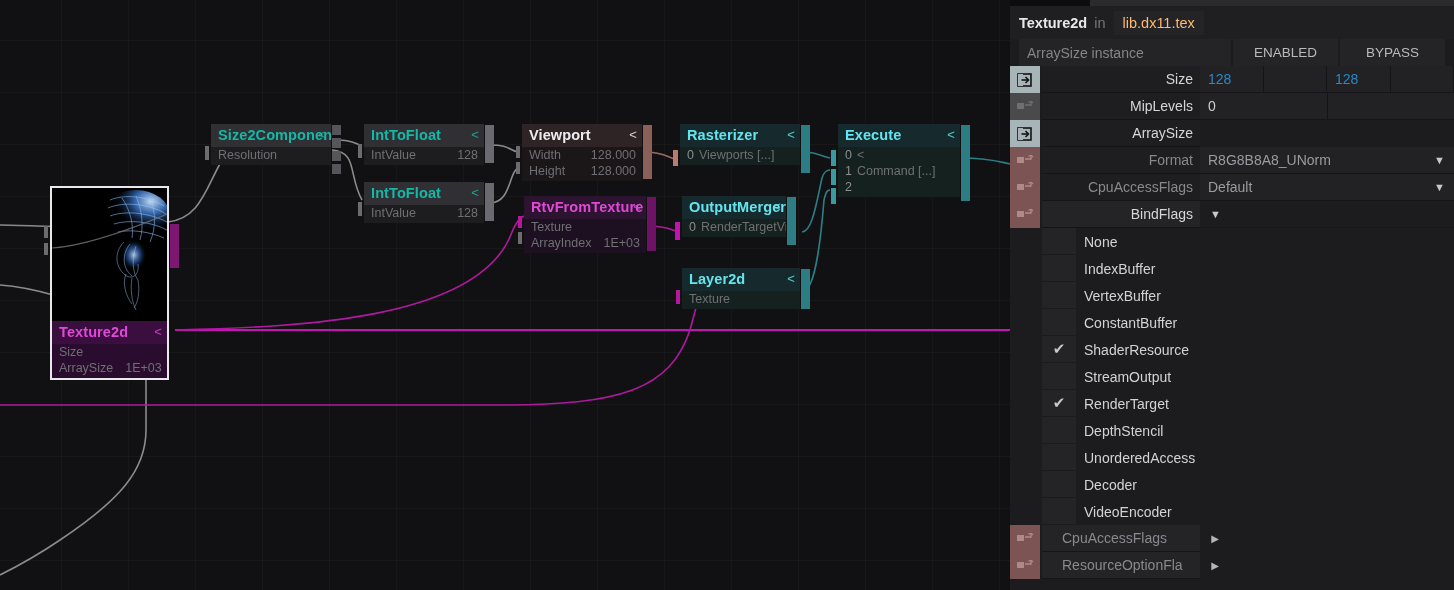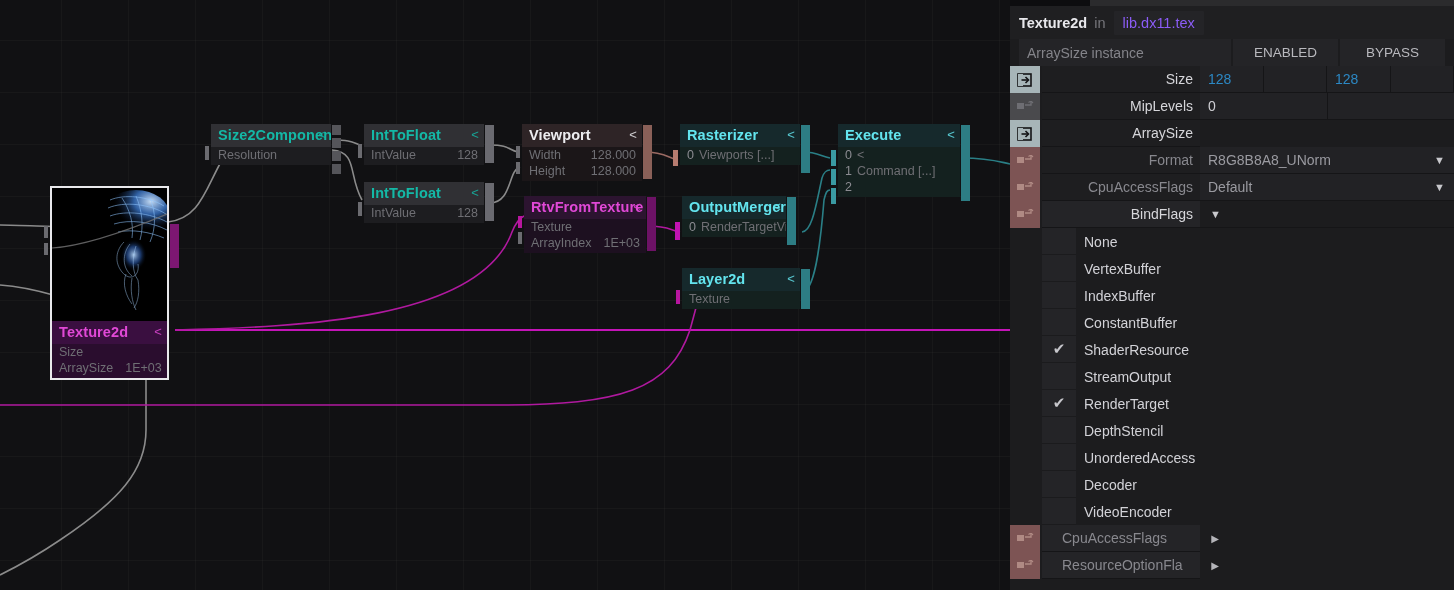--- a/index.html
+++ b/index.html
@@ -85,21 +85,21 @@
   #panel-topstrip { height:6px; background:#2b2b2d; }
   #panel-topstrip .tabnub { width:80px; height:6px; background:#0d0d0f; }
 
   #titlebar {
     height:33px; display:flex; align-items:center;
     background:#1f1f21; padding-left:9px; gap:0;
   }
   #titlebar .t-type { font-size:14.5px; font-weight:bold; color:#e8e8ec; }
   #titlebar .t-in   { font-size:14.5px; color:#76767c; margin:0 8px 0 7px; }
   #titlebar .t-file {
-    font-size:14.5px; color:#8b5cf6; background:#242427;
+    font-size:14.5px; color:#fdba74; background:#242427;
     padding:4px 9px; border-radius:1px;
   }
 
   #inst-row { height:27px; display:flex; align-items:stretch; padding:0 9px 0 9px; gap:2px; }
   #inst-name {
     flex:1; background:#242427; color:#84848a; font-size:14px;
     display:flex; align-items:center; padding-left:8px;
   }
   #inst-row .tbtn {
     width:105px; background:#242427; color:#b9b9be; font-size:13.5px;
@@ -584,26 +584,26 @@
 
     <div id="bindflags-list">
       <div class="flagrow">
         <div class="fgut"></div>
         <div class="fchk"></div>
         <div class="flbl">None</div>
       </div>
       <div class="flagrow">
         <div class="fgut"></div>
         <div class="fchk"></div>
+        <div class="flbl">IndexBuffer</div>
+      </div>
+      <div class="flagrow">
+        <div class="fgut"></div>
+        <div class="fchk"></div>
         <div class="flbl">VertexBuffer</div>
-      </div>
-      <div class="flagrow">
-        <div class="fgut"></div>
-        <div class="fchk"></div>
-        <div class="flbl">IndexBuffer</div>
       </div>
       <div class="flagrow">
         <div class="fgut"></div>
         <div class="fchk"></div>
         <div class="flbl">ConstantBuffer</div>
       </div>
       <div class="flagrow">
         <div class="fgut"></div>
         <div class="fchk">
           <span>✔</span>

